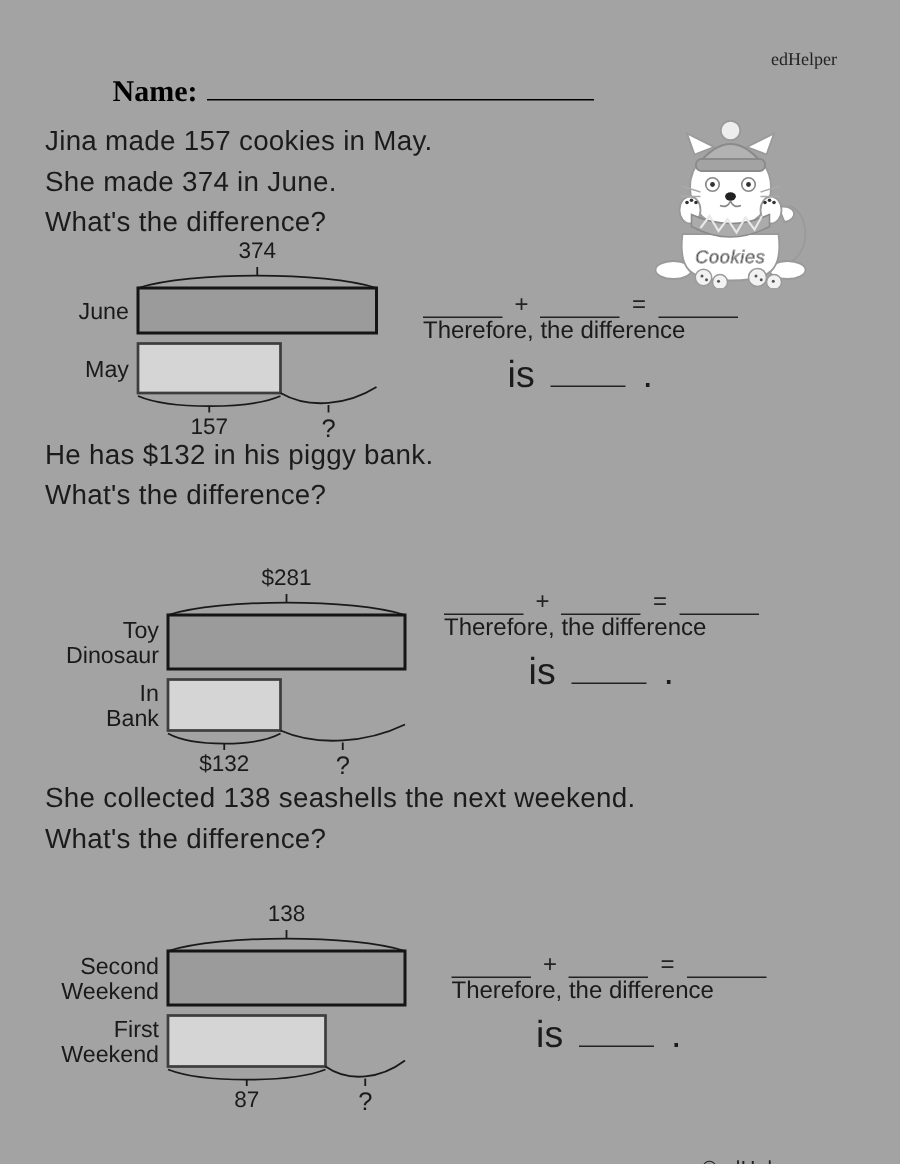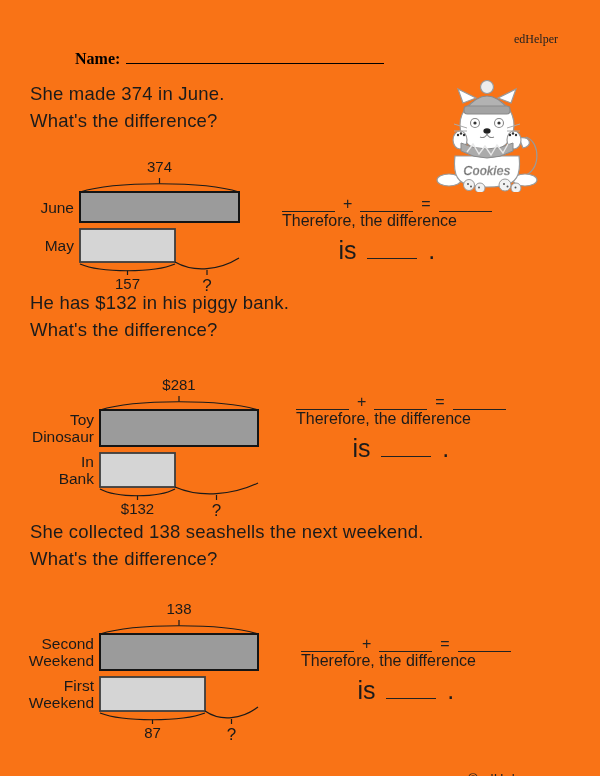--- a/index.html
+++ b/index.html
@@ -1,34 +1,34 @@
 <!DOCTYPE html>
 <html><head>
 <meta charset="utf-8">
 <style>
   html,body{margin:0;padding:0;background:#fff;}
   .page{
-    position:relative;width:600px;height:776px;background:#f97316;overflow:hidden;
+    position:relative;width:600px;height:776px;background:#a3a3a3;overflow:hidden;
     font-family:"Liberation Sans", sans-serif;color:#1c1c1c;
   }
   .brand-top{
     position:absolute;left:514px;top:32px;font-family:"Liberation Serif", serif;
     font-size:12px;color:#222;
   }
   .name-row{position:absolute;left:75px;top:50px;height:18px;}
-  .name-label{font-family:"Liberation Serif", serif;font-weight:bold;font-size:16px;color:#000;}
+  .name-label{font-family:"Liberation Serif", serif;font-weight:bold;font-size:20px;color:#000;}
   .name-line{
     display:inline-block;width:258px;height:12px;margin-left:6px;
     border-bottom:1.6px solid #000;
   }
   .ptext{position:absolute;left:30px;font-size:18.5px;letter-spacing:.2px;line-height:27px;color:#1b1b1b;}
   .ptext.t1{top:80px;}
   .ptext.t2{top:289px;}
   .ptext.t3{top:518px;}
-  .model{position:absolute;left:10px;}
+  .model{position:absolute;left:22px;}
   .model.m1{top:158px;}
   .model.m2{top:376px;}
   .model.m3{top:600px;}
   svg text{font-family:"Liberation Sans", sans-serif;fill:#1a1a1a;}
   .answer{position:absolute;width:max-content;}
   .answer.a1{left:282px;top:195px;}
   .answer.a2{left:296px;top:393px;}
   .answer.a3{left:301px;top:635px;}
   .equation{display:flex;align-items:flex-end;height:17px;}
   .blank{
@@ -50,20 +50,21 @@
 
 <div class="page">
 
   <div class="brand-top">edHelper</div>
 
   <div class="name-row">
     <span class="name-label">Name:</span><span class="name-line"></span>
   </div>
 
   <div class="ptext t1">
+    <div>Jina made 157 cookies in May.</div>
     <div>She made 374 in June.</div>
     <div>What's the difference?</div>
   </div>
 
   <div class="illustration">
     <svg width="120" height="112" viewBox="0 0 120 112">
       <g stroke="#9a9a9a" stroke-width="1.2" fill="#ffffff">
         <path d="M96,96 C114,92 114,62 99,57" fill="none"></path>
         <path d="M92,58 C104,56 106,66 96,68 Z" fill="#fff"></path>
         <ellipse cx="22" cy="100" rx="12" ry="6"></ellipse>

